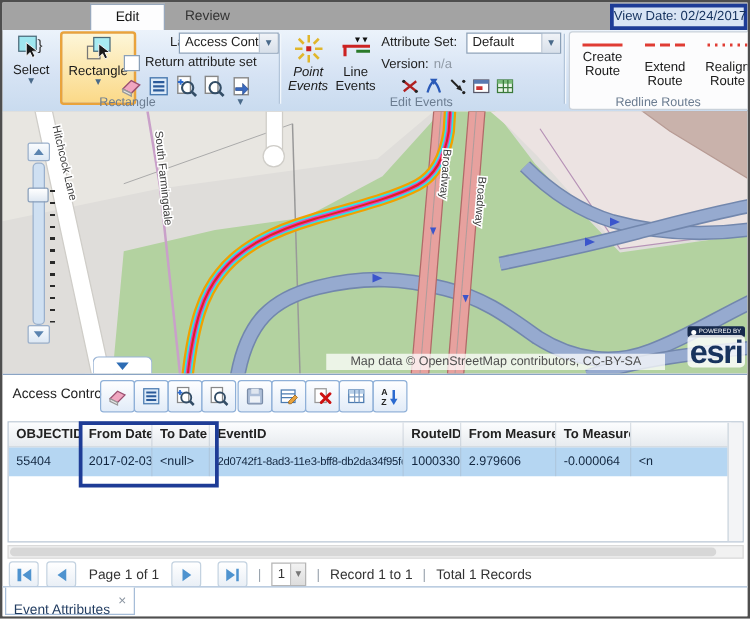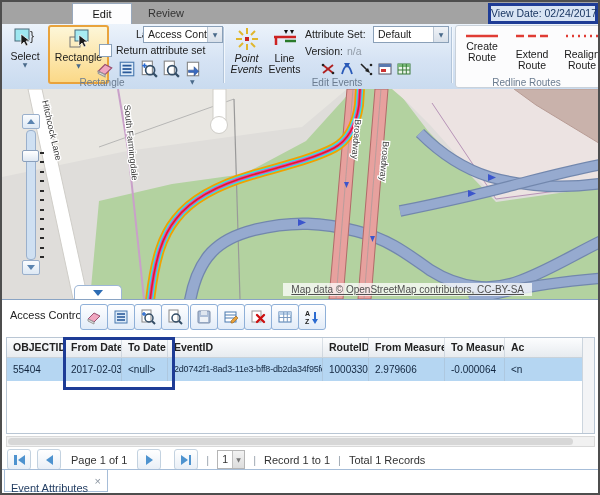--- a/index.html
+++ b/index.html
@@ -29,21 +29,21 @@
   .dd .dd-arrow{width:14px;display:flex;align-items:center;justify-content:center;
       background:linear-gradient(#f0f3f7,#d8e0ea);border-left:1px solid #b8c4d2;}
   .cb{position:absolute;width:11px;height:11px;background:#fff;border:1px solid #8aa0b8;}
   .sicon{position:absolute;width:18px;height:18px;}
   .muted{color:#909aa6;}
   .redpanel{position:absolute;left:453px;top:1px;width:146px;height:61px;background:#fcfcfd;
       border:1px solid #c9d1da;border-radius:3px;}
   
   .map{position:absolute;top:87px;left:0;width:596px;height:210px;background:#dfddda;overflow:hidden;}
   .attrib{position:absolute;right:66px;top:194px;font-size:10px;color:#4f4f4f;
-      background:rgba(255,255,255,.75);padding:0 8px;line-height:13px;white-space:nowrap;text-decoration:underline;}
+      background:rgba(255,255,255,.75);padding:0 19px;line-height:13px;white-space:nowrap;}
   .esri{position:absolute;right:2px;top:172px;width:62px;height:36px;text-align:right;}
   .esri-pb{position:absolute;top:0;right:0;background:#16294c;color:#fff;font-size:5px;line-height:7px;
       padding:1px 3px;border-radius:2px;display:flex;align-items:center;gap:2px;}
   .esri-dot{width:4px;height:4px;border-radius:50%;background:#fff;display:inline-block;}
   .esri-brand{position:absolute;top:7px;right:0;font-size:26px;font-weight:bold;color:#18335e;
       letter-spacing:-1px;line-height:26px;background:rgba(255,255,255,.82);border-radius:4px;padding:0 2px;}
   .collapse{position:absolute;left:72px;top:196px;width:46px;height:13px;background:#fff;
       border:1px solid #9db6d6;border-bottom:none;border-radius:5px 5px 0 0;
       display:flex;align-items:center;justify-content:center;}
   .collapse .tridown{width:0;height:0;border-left:5px solid transparent;border-right:5px solid transparent;
@@ -356,20 +356,27 @@
       <div class="zbtn" style="top:146px;">
           <span class="tdn"></span>
         </div>
       <div class="zticks"></div>
     </div>
 
     <div class="collapse">
         <span class="tridown"></span>
       </div>
     <div class="attrib">Map data © OpenStreetMap contributors, CC-BY-SA</div>
+    <div class="esri">
+      <div class="esri-pb">
+          <span class="esri-dot"></span>
+          <span>POWERED BY</span>
+        </div>
+      <div class="esri-brand">esri</div>
+    </div>
   </div>
 
   <div class="panel">
     <div class="ptitle">Access Control</div>
 
     <div class="tbtn" style="left:78px;">
       <svg width="16" height="16" viewBox="0 0 16 16">
           <polygon points="2,10 8,4 14,7 8,13" fill="#f0a6c0" stroke="#9a5070"></polygon>
           <polygon points="2,10 8,13 8,15 2,12" fill="#e8e8e8" stroke="#999"></polygon>
         </svg>
@@ -439,21 +446,20 @@
 
     <div class="tablebox">
       <div class="trow thead">
         <div class="cell c0">OBJECTID</div>
         <div class="cell c1">From Date</div>
         <div class="cell c2">To Date</div>
         <div class="cell c3">EventID</div>
         <div class="cell c4">RouteID</div>
         <div class="cell c5">From Measure</div>
         <div class="cell c6">To Measure</div>
-        <div class="cell c7">Ac</div>
       </div>
       <div class="trow tdata">
         <div class="cell c0">55404</div>
         <div class="cell c1">2017-02-03</div>
         <div class="cell c2">&lt;null&gt;</div>
         <div class="cell c3 ev">2d0742f1-8ad3-11e3-bff8-db2da34f95fe</div>
         <div class="cell c4">10003301</div>
         <div class="cell c5">2.979606</div>
         <div class="cell c6">-0.000064</div>
         <div class="cell c7">&lt;n</div>

